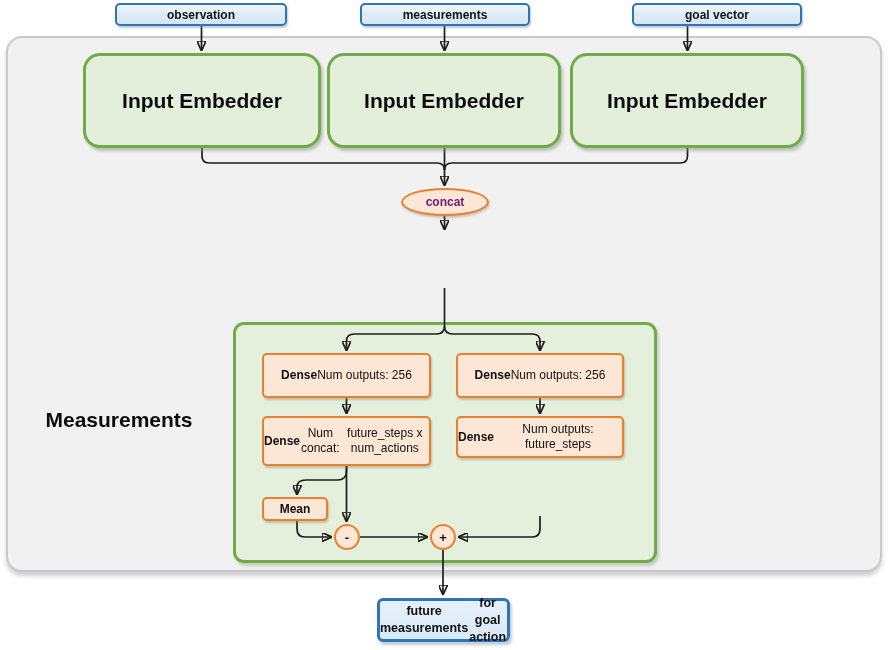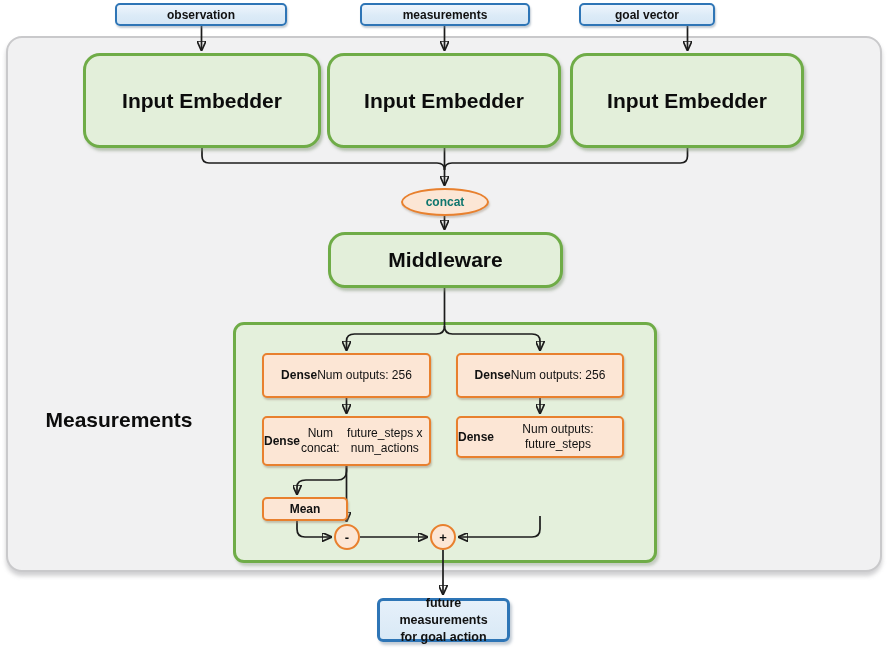--- a/index.html
+++ b/index.html
@@ -17,21 +17,21 @@
     border: 2px solid #2e75b6; border-radius: 5px;
     font-weight: bold; font-size: 12px; color: #111;
     box-shadow: 1px 2px 2px rgba(120,140,160,0.45);
     z-index: 10;
   }
   .outbox {
     background: linear-gradient(180deg, #e6f0fa 0%, #d9e9f6 100%);
     border: 3px solid #2e75b6; border-radius: 6px;
     font-weight: bold; font-size: 12.5px; color: #111; line-height: 17px;
     box-shadow: 2px 3px 3px rgba(120,140,160,0.45);
-    flex-direction: column; z-index: 10;
+    flex-direction: row; z-index: 10;
   }
 
   
   .outer {
     left: 6px; top: 36px; width: 876px; height: 536px;
     background: #f1f1f2; border: 2px solid #c9c9cb; border-radius: 16px;
     box-shadow: 0 4px 4px rgba(150,150,155,0.45);
     z-index: 1;
   }
 
@@ -59,43 +59,43 @@
     background: #fce6d5; border: 2.5px solid #e8802e; border-radius: 5px;
     font-size: 12px; color: #111; line-height: 15px;
     box-shadow: 1px 2px 2px rgba(150,130,110,0.45);
     flex-direction: row; z-index: 10;
   }
   .obox .ttl { font-weight: bold; font-size: 12px; }
   .olabel { font-weight: bold; font-size: 12px; }
   .ellipse {
     left: 401px; top: 188px; width: 88px; height: 28px;
     background: #fce6d5; border: 2.5px solid #e8802e; border-radius: 50%;
-    font-weight: bold; font-size: 12px; color: #0f766e;
+    font-weight: bold; font-size: 12px; color: #701a75;
     box-shadow: 1px 2px 2px rgba(150,130,110,0.4); z-index: 10;
   }
   .opcircle {
     width: 26px; height: 26px; border-radius: 50%;
     background: #fce6d5; border: 2.5px solid #e8802e;
     font-weight: bold; font-size: 13px; color: #111; line-height: 1;
     z-index: 10;
   }
 
   
   .chip1 { left: 115px; top: 3px;  width: 172px; height: 23px; }
   .chip2 { left: 360px; top: 3px;  width: 170px; height: 23px; }
-  .chip3 { left: 579px; top: 3px;  width: 136px; height: 23px; }
+  .chip3 { left: 632px; top: 3px;  width: 170px; height: 23px; }
   .emb1  { left: 83px;  top: 53px; width: 238px; height: 95px; }
   .emb2  { left: 327px; top: 53px; width: 234px; height: 95px; }
   .emb3  { left: 570px; top: 53px; width: 234px; height: 95px; }
   .mw    { left: 328px; top: 232px; width: 235px; height: 56px; }
   .ld1   { left: 262px; top: 353px; width: 169px; height: 45px; }
   .rd1   { left: 456px; top: 353px; width: 168px; height: 45px; }
   .ld2   { left: 262px; top: 416px; width: 169px; height: 50px; }
   .rd2   { left: 456px; top: 416px; width: 168px; height: 42px; }
-  .mean  { left: 262px; top: 497px; width: 86px;  height: 24px; align-items: center; }
+  .mean  { left: 262px; top: 497px; width: 66px;  height: 24px; align-items: center; }
   .rept  { left: 479px; top: 491px; width: 122px; height: 25px; }
   .minus { left: 334px; top: 524px; }
   .plus  { left: 430px; top: 524px; }
   .out   { left: 377px; top: 598px; width: 133px; height: 44px; }
 </style>
 </head>
 <body>
 
 <div class="canvas">
 
@@ -145,23 +145,20 @@
     <span>Input Embedder</span>
   </div>
   <div class="abs gbox emb3">
     <span>Input Embedder</span>
   </div>
 
   <div class="abs ellipse">
     <span>concat</span>
   </div>
 
-  <div class="abs gbox mw">
-    <span>Middleware</span>
-  </div>
 
   <div class="abs headtitle">
     <div>Measurements</div>
   </div>
 
   <div class="abs obox ld1">
     <div class="ttl">Dense</div>
     <div>Num outputs: 256</div>
   </div>
   <div class="abs obox rd1">

